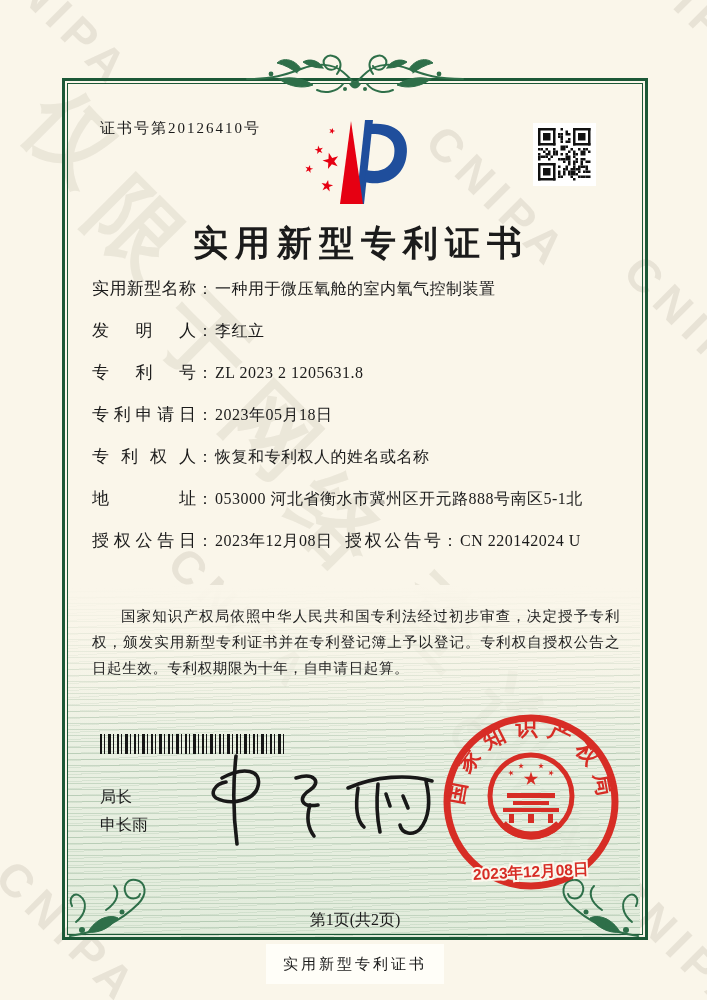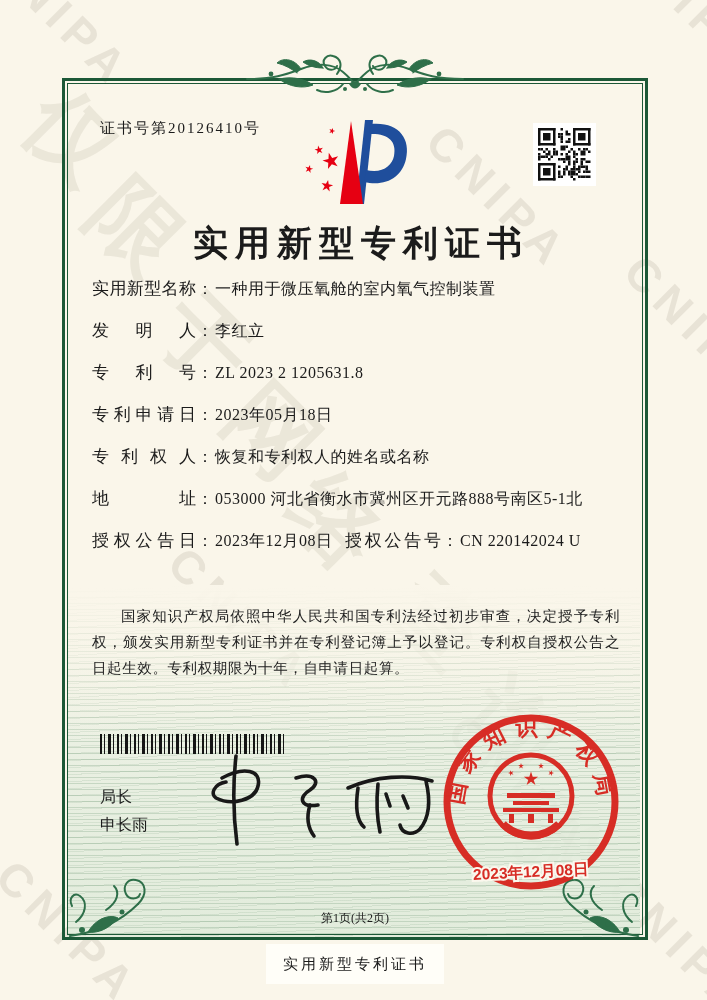--- a/index.html
+++ b/index.html
@@ -56,21 +56,21 @@
     background-image:repeating-linear-gradient(90deg,
       #151515 0 2px, rgba(0,0,0,0) 2px 4px,
       #151515 4px 5px, rgba(0,0,0,0) 5px 8px,
       #151515 8px 11px, rgba(0,0,0,0) 11px 13px,
       #151515 13px 14px, rgba(0,0,0,0) 14px 17px);}
   .signer{position:absolute;left:100px;top:783px;z-index:5;
           font-family:"Liberation Sans", sans-serif;font-size:16px;line-height:28px;}
   .signature{position:absolute;left:200px;top:748px;z-index:5;}
   .seal{position:absolute;left:441px;top:712px;z-index:6;opacity:.95;}
   .footer-page{position:absolute;left:62px;top:910px;width:586px;text-align:center;
-               font-size:12px;z-index:5;}
+               font-size:16px;z-index:5;}
   .cont-note{position:absolute;left:266px;top:944px;width:178px;height:40px;z-index:5;
              background:#fffef8;display:flex;align-items:center;justify-content:center;
              font-size:15px;letter-spacing:3px;}
 </style>
 </head>
 <body>
 
 <div class="page">
 
   <span class="wm brand" style="left:-30px;top:-12px">CNIPA</span>

